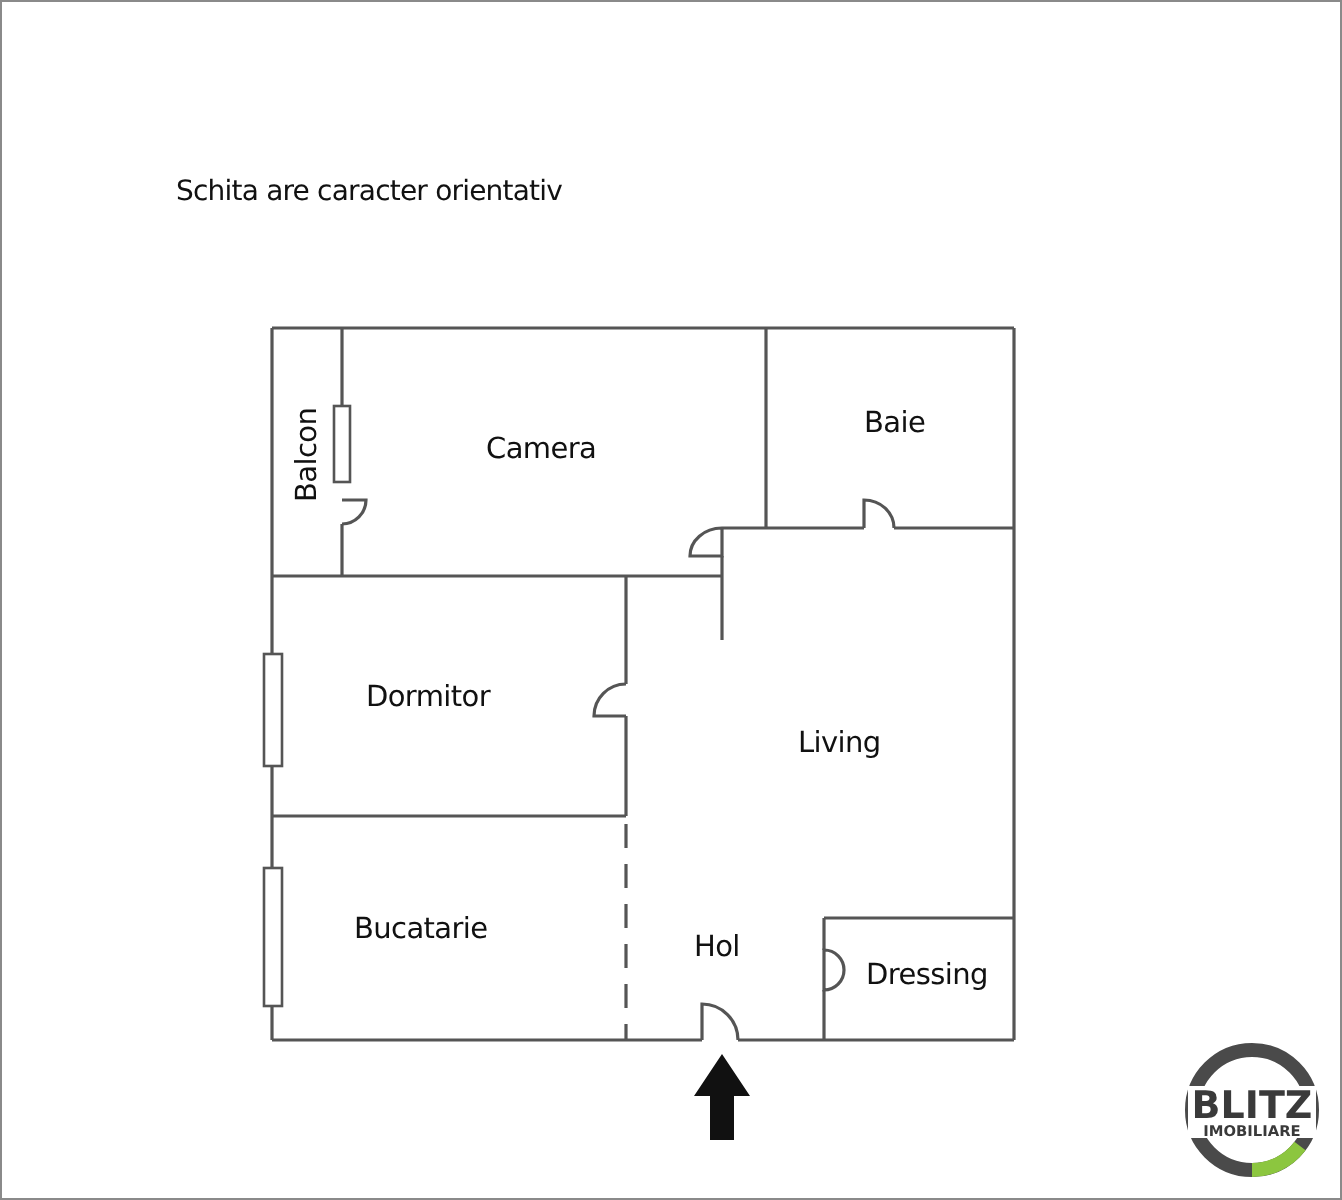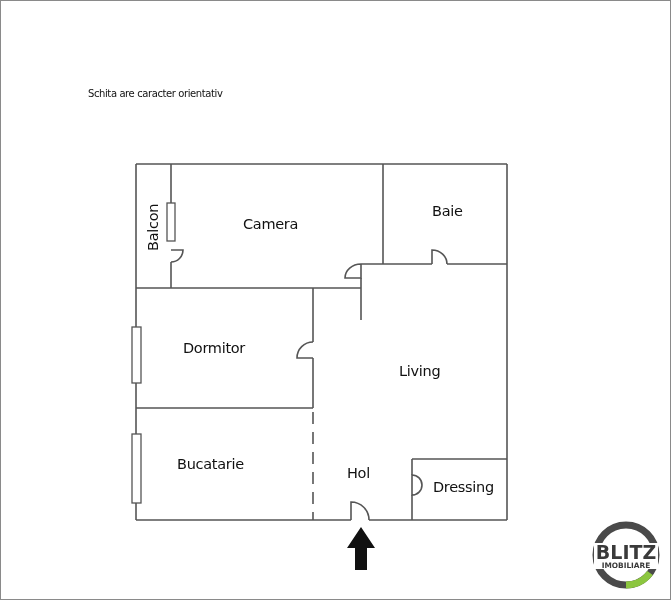--- a/index.html
+++ b/index.html
@@ -3,21 +3,21 @@
   <meta charset="utf-8">
   <style>
     html, body { margin: 0; padding: 0; background: #ffffff; }
     body { width: 671px; height: 600px; position: relative; overflow: hidden; }
     .frame {
       position: absolute; left: 0; top: 0; width: 669px; height: 598px;
       border: 1px solid #8a8a8a; box-sizing: content-box; background: #fff;
     }
     .note {
       position: absolute; left: 88px; top: 88px;
-      font-family: "DejaVu Sans", sans-serif; font-size: 10px; color: #111;
+      font-family: "DejaVu Sans", sans-serif; font-size: 14px; color: #111;
       letter-spacing: -0.4px;
     }
     svg.plan { position: absolute; left: 0; top: 0; }
     .room-label {
       font-family: "DejaVu Sans", sans-serif; font-size: 14.5px; fill: #111;
       letter-spacing: -0.3px;
     }
     .logo {
       position: absolute; left: 590px; top: 519px; width: 72px; height: 72px;
     }

